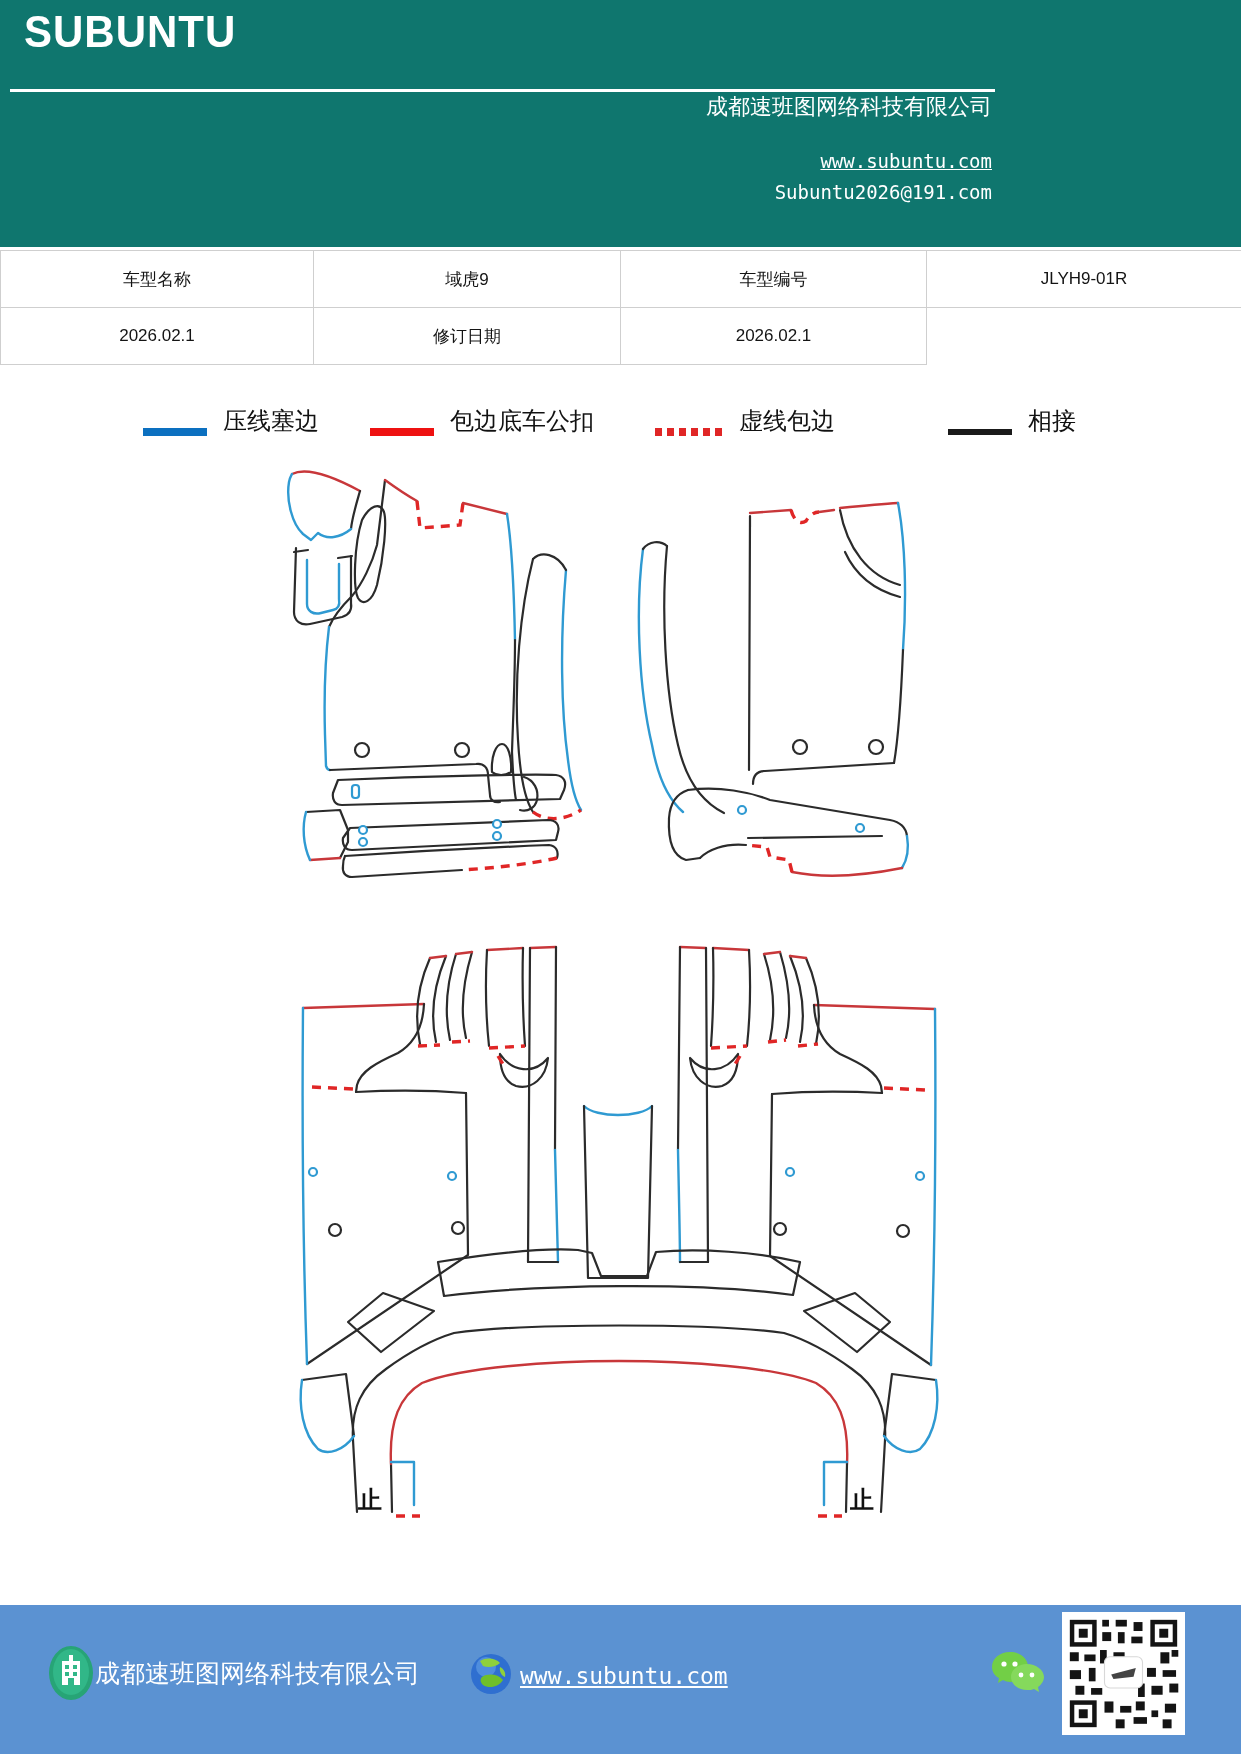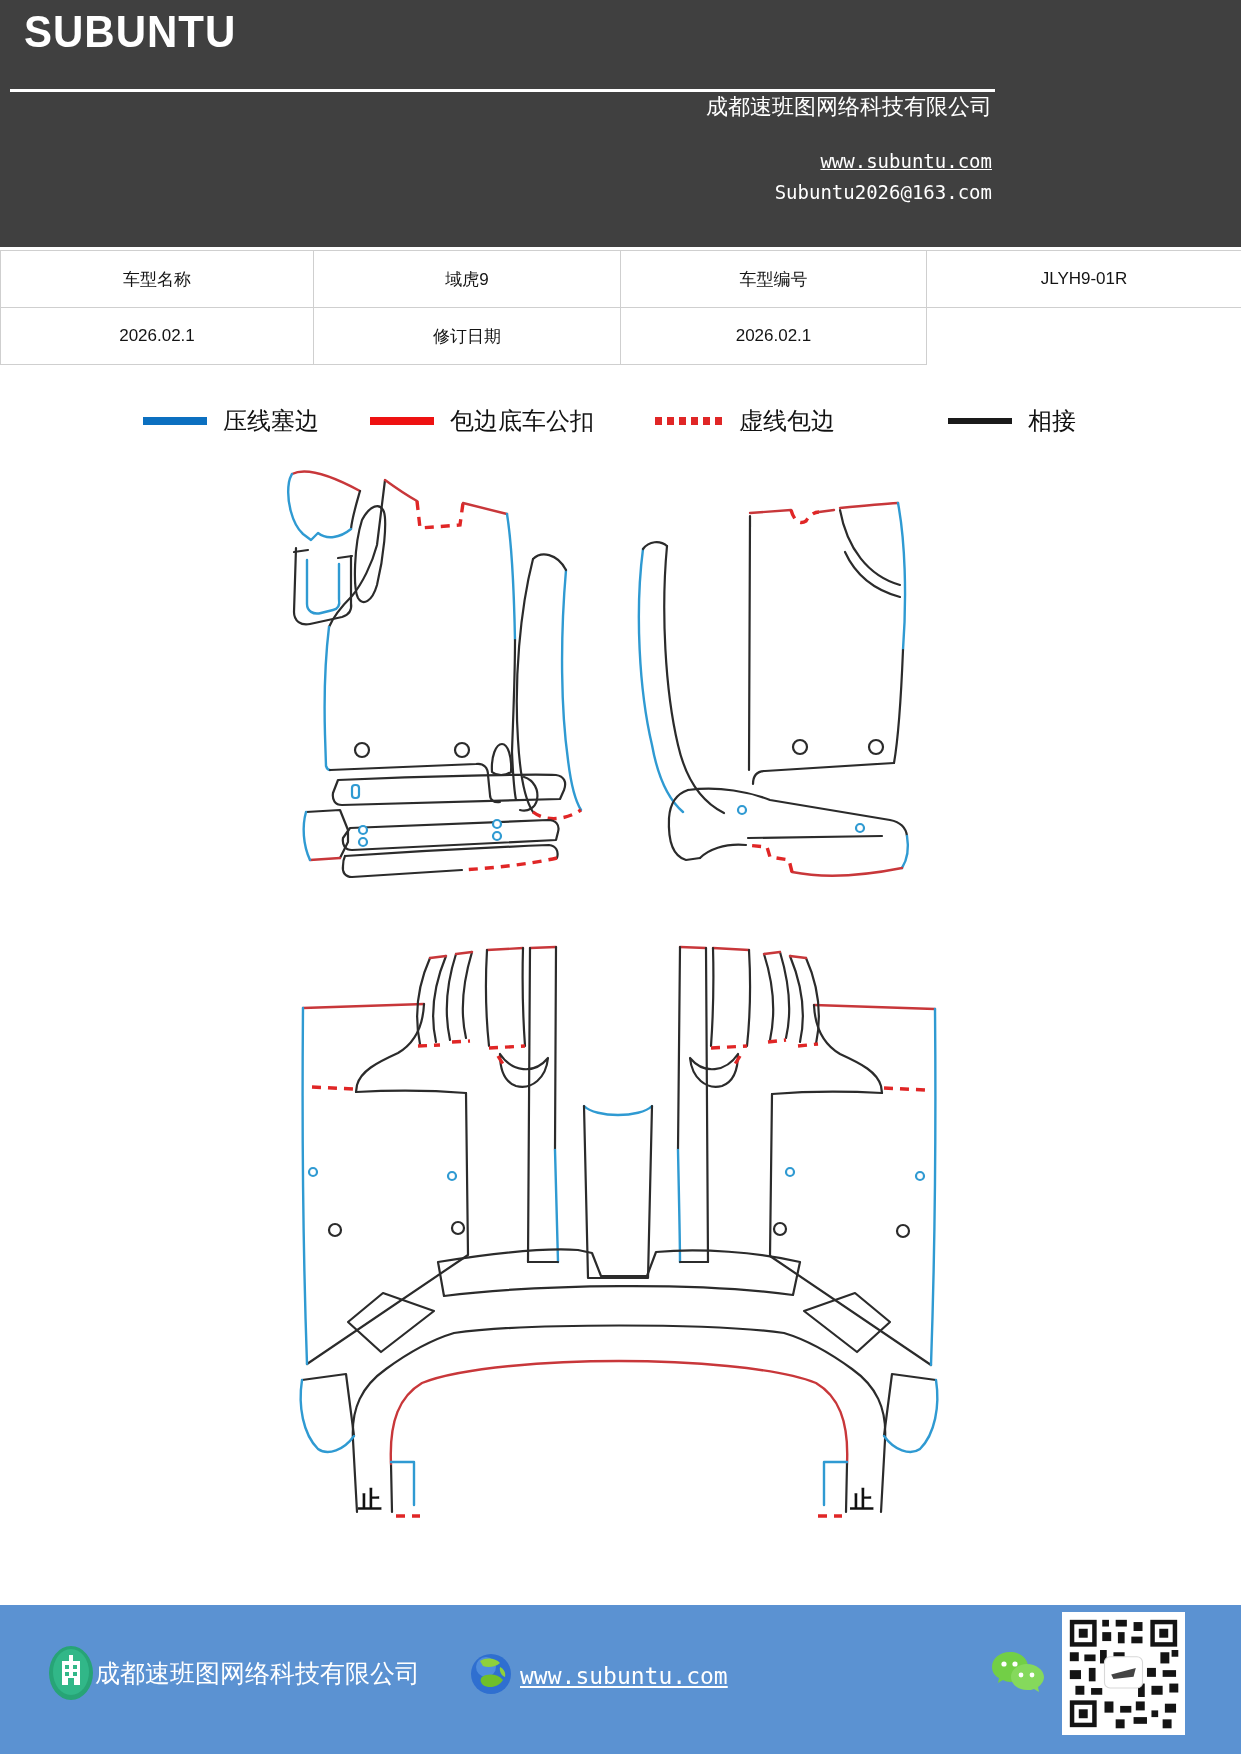--- a/index.html
+++ b/index.html
@@ -1,19 +1,19 @@
 <!DOCTYPE html>
 <html><head>
 <meta charset="utf-8">
 <style>
   html,body{margin:0;padding:0;background:#ffffff;}
   .page{position:relative;width:1241px;height:1754px;background:#ffffff;overflow:hidden;
         font-family:"Liberation Sans",sans-serif;}
   
-  .header{position:absolute;left:0;top:0;width:1241px;height:247px;background:#404040;}
+  .header{position:absolute;left:0;top:0;width:1241px;height:247px;background:#0f766e;}
   .logo{position:absolute;left:24px;top:8px;color:#ffffff;font-size:42px;font-weight:800;
         letter-spacing:1px;font-family:"Liberation Sans",sans-serif;transform:scaleY(1.05);}
   .hline{position:absolute;left:10px;top:89px;width:985px;height:2.5px;background:#ffffff;}
   .title{position:absolute;left:28px;top:132px;color:#ffffff;font-size:34px;font-weight:600;
          font-family:"Liberation Serif","DejaVu Serif",serif;}
   .hco{position:absolute;right:249px;top:92px;color:#ffffff;font-size:22px;
        font-family:"Liberation Serif","DejaVu Serif",serif;}
   .hurl{position:absolute;right:249px;top:150px;color:#ffffff;font-size:19px;
         font-family:"DejaVu Sans Mono",monospace;text-decoration:underline;}
   .hmail{position:absolute;right:249px;top:181px;color:#ffffff;font-size:19px;
@@ -23,21 +23,21 @@
   
   .itable{position:absolute;left:0;top:250px;width:1241px;display:grid;
           grid-template-columns:313px 307px 306px 315px;grid-auto-rows:57px;
           border-top:1px solid #cfcfcf;border-left:1px solid #cfcfcf;}
   .cell{border-right:1px solid #cfcfcf;border-bottom:1px solid #cfcfcf;display:flex;
         align-items:center;justify-content:center;font-size:17px;color:#141414;background:#fff;}
   .cl{font-family:"Liberation Serif","DejaVu Serif",serif;}
   .cv{font-family:Liberation Sans, sans-serif;}
   
   .legend{position:absolute;left:0;top:405px;width:1241px;height:44px;}
-  .litem{position:absolute;top:0;display:flex;align-items:center;}
+  .litem{position:absolute;top:0;display:flex;align-items:flex-end;}
   .llabel{margin-left:16px;font-size:24px;color:#111;
           font-family:"Liberation Serif","DejaVu Serif",serif;}
   
   .diagram{position:absolute;left:0;top:0;width:1241px;height:1754px;}
   .lk{fill:none;stroke:#2b2b2b;stroke-width:2.2;stroke-linecap:round;stroke-linejoin:round;}
   .lb{fill:none;stroke:#2f9ad2;stroke-width:2.4;stroke-linecap:round;stroke-linejoin:round;}
   .lr{fill:none;stroke:#c8373a;stroke-width:2.4;stroke-linecap:round;stroke-linejoin:round;}
   .ld{fill:none;stroke:#e02626;stroke-width:3.4;stroke-dasharray:9 7;stroke-linecap:butt;}
   .hk{fill:#ffffff;stroke:#2b2b2b;stroke-width:2.2;}
   .hb{fill:#ffffff;stroke:#2f9ad2;stroke-width:2.2;}
@@ -53,21 +53,21 @@
 </head>
 <body>
 
 <div class="page">
 
   <div class="header">
     <div class="logo">SUBUNTU</div>
     <div class="hline"></div>
     <div class="hco">成都速班图网络科技有限公司</div>
     <div class="hurl">www.subuntu.com</div>
-    <div class="hmail">Subuntu2026@163.com</div>
+    <div class="hmail">Subuntu2026@191.com</div>
   </div>
 
   <div class="itable">
     <div class="cell cl">车型名称</div>
     <div class="cell cv">域虎9</div>
     <div class="cell cl">车型编号</div>
     <div class="cell cv">JLYH9-01R</div>
     <div class="cell cv">2026.02.1</div>
     <div class="cell cl">修订日期</div>
     <div class="cell cv">2026.02.1</div>

